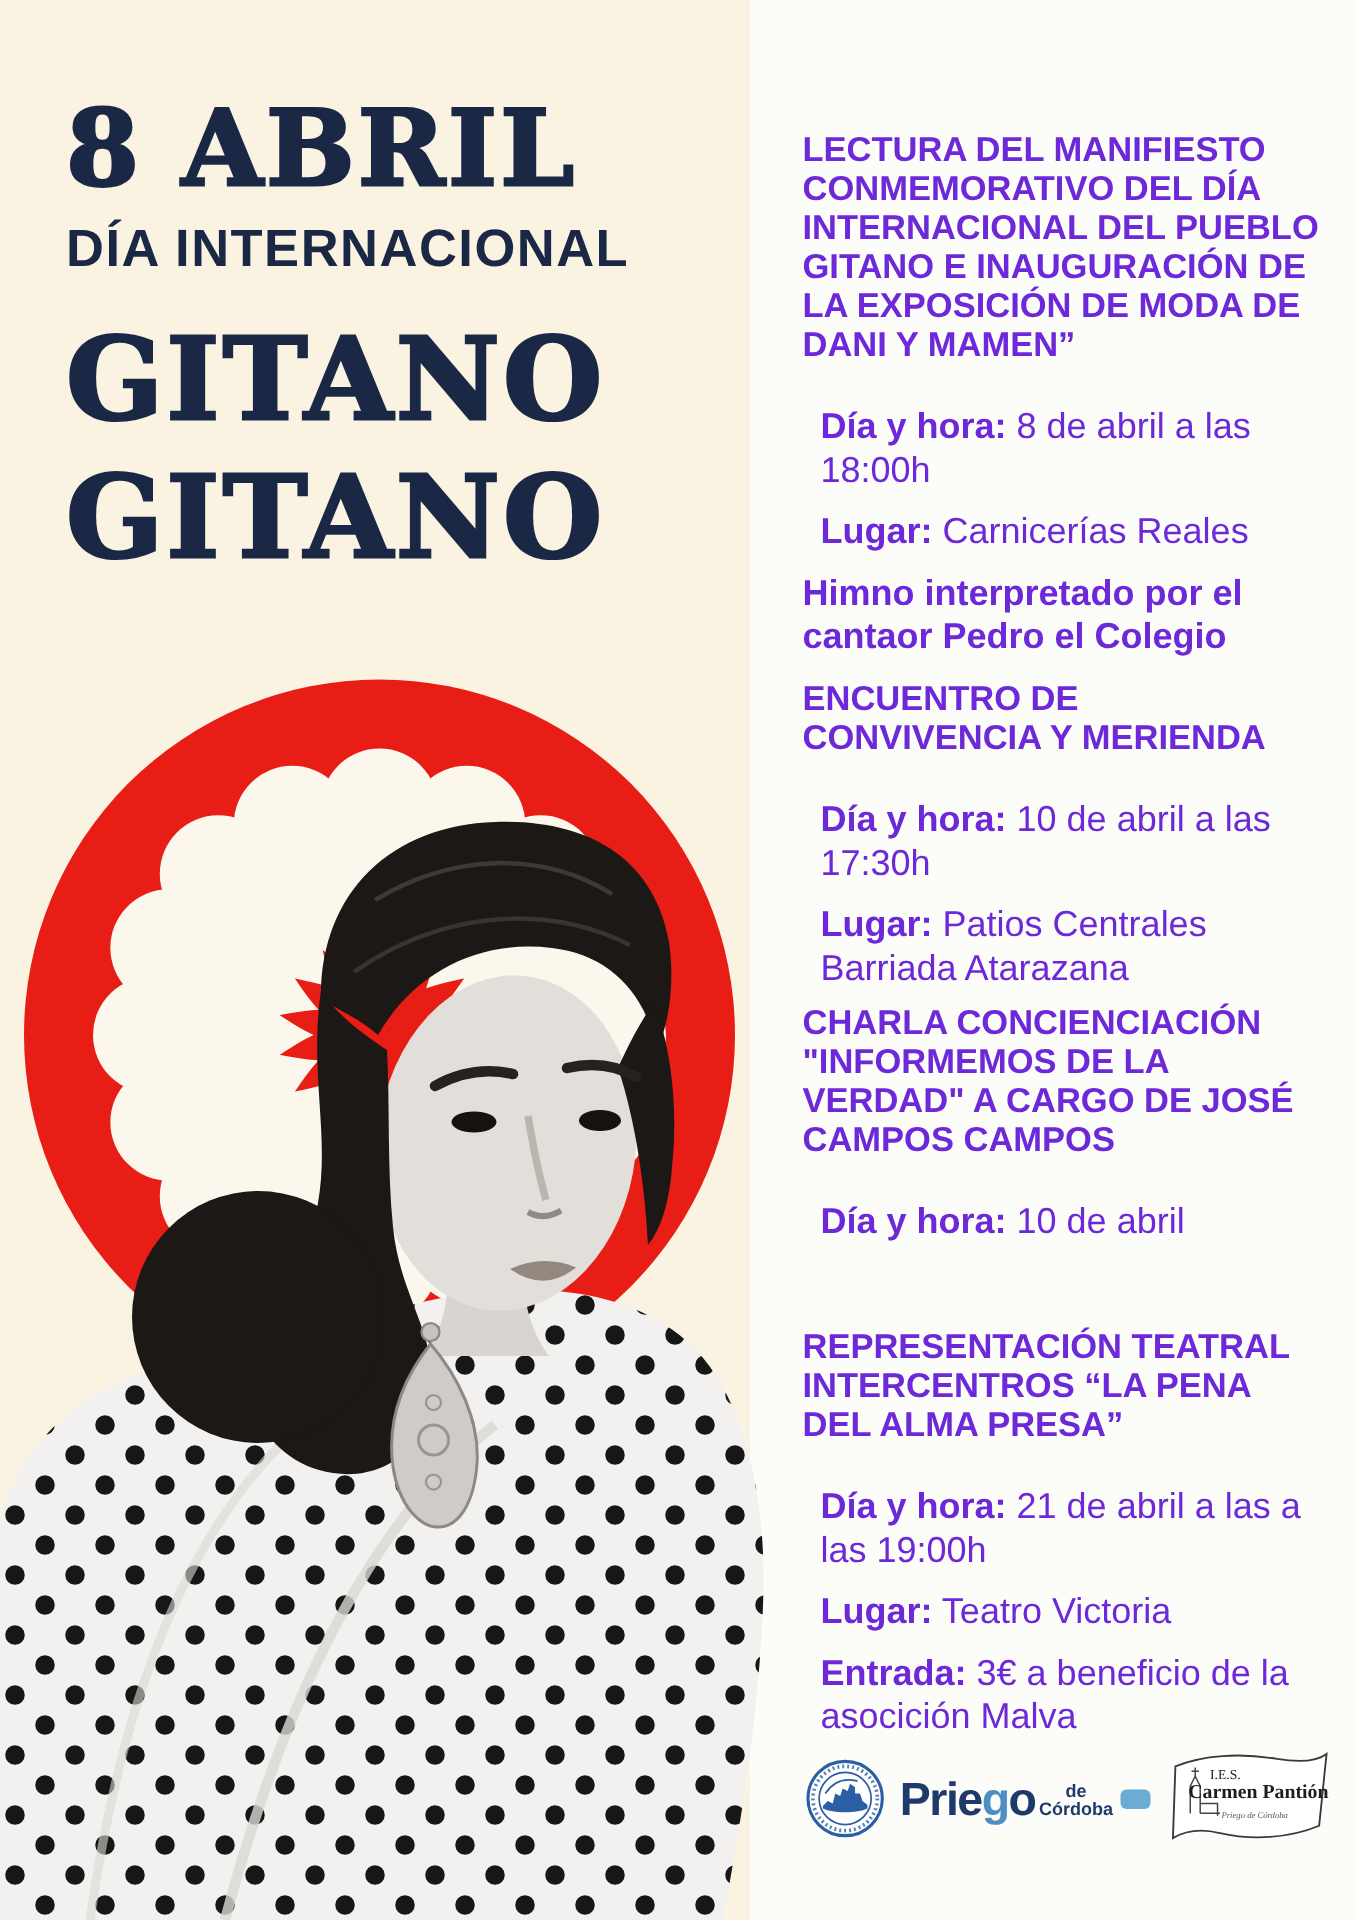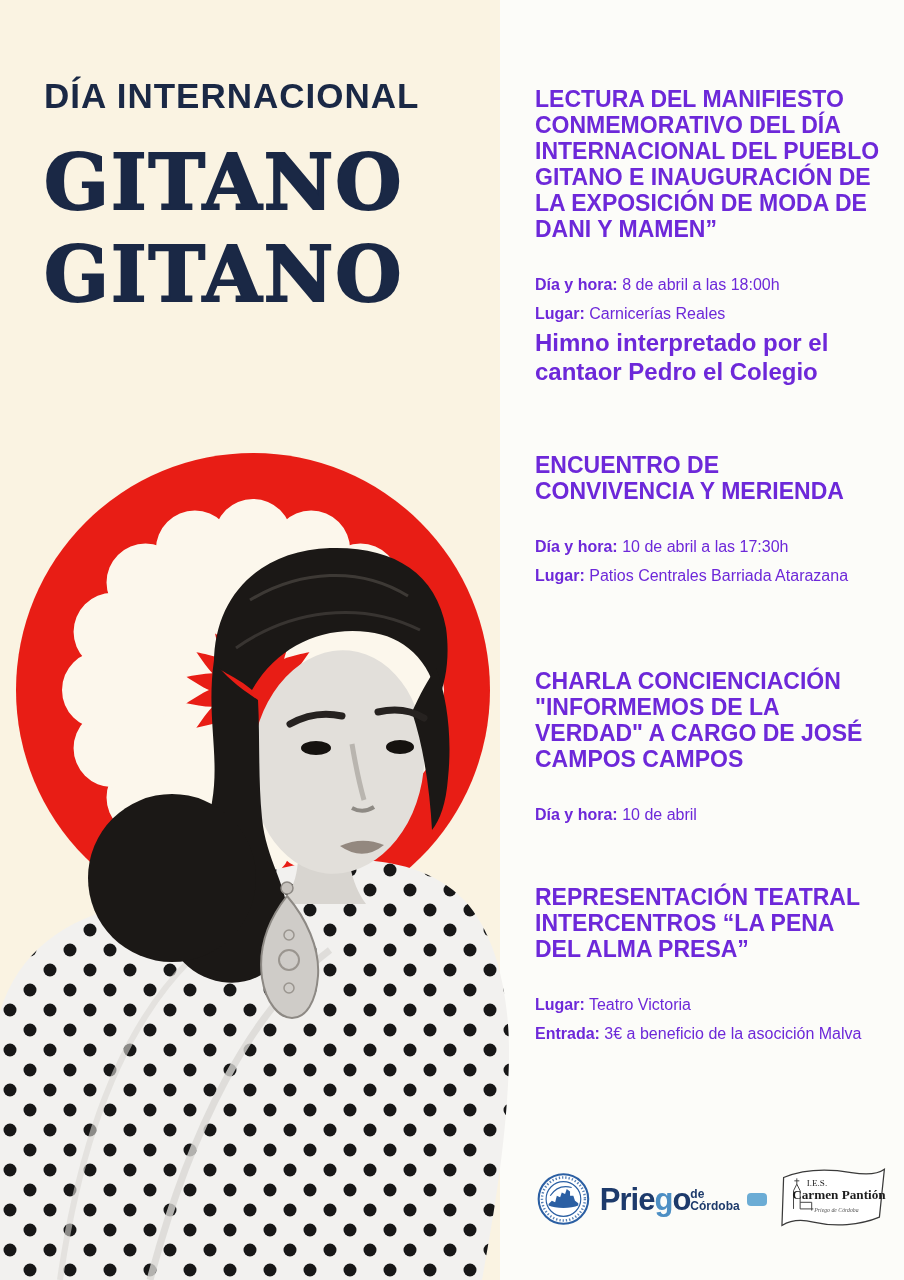--- a/index.html
+++ b/index.html
@@ -12,31 +12,31 @@
   .t-script{font-family:"DejaVu Serif",serif;font-weight:bold;line-height:1;
             letter-spacing:2px;-webkit-text-stroke:2px #1A2845;}
   .t1{font-size:70px;}
   .t-sans{font-family:"Liberation Sans",sans-serif;font-weight:700;font-size:35px;
           line-height:1;letter-spacing:1px;margin-top:14px;}
   .t3{font-size:76px;margin-top:32px;}
   .t4{font-size:76px;margin-top:16px;}
   
   .event{position:absolute;left:535px;width:348px;color:#6d28d9;}
   .ev-heading{font-size:23px;line-height:26px;font-weight:700;margin:0 0 28px 0;}
-  .ev-line{font-size:16px;line-height:29px;margin:0;font-weight:400;}
+  .ev-line{font-size:24px;line-height:29px;margin:12px;font-weight:400;}
   .lbl{font-weight:700;}
   .ev-note{font-size:24px;line-height:29px;margin:0;font-weight:700;}
   
   .logos{position:absolute;left:537px;top:1156px;width:352px;height:86px;
          display:flex;align-items:center;gap:10px;}
   .priego-wordmark{display:flex;flex-direction:row;line-height:1;}
   .priego-main{font-size:31px;font-weight:700;color:#1D3A6B;letter-spacing:-1px;}
   .priego-main .lt{color:#4D8FC4;}
   .priego-sub{font-size:12px;font-weight:700;color:#1D3A6B;display:flex;align-items:center;
-              gap:3px;margin-top:1px;}
+              gap:3px;margin-top:1px;text-align:center;}
   .blue-tab{display:inline-block;width:24px;height:13px;background:#5BA3D0;
             border-radius:4px;opacity:.9;}
 </style>
 </head>
 <body>
 
 <div class="poster">
 
   <div class="left-panel">
     <svg class="art" width="512" height="1280" viewBox="0 0 512 1280">
@@ -106,20 +106,21 @@
           <circle cx="287" cy="888" r="6" fill="#C7C3BE" stroke="#8D8984" stroke-width="1.5"></circle>
           <path d="M 287 896 C 268 920 258 948 262 978 C 266 1004 280 1018 292 1018 C 306 1018 316 1002 318 976 C 320 948 306 918 287 896 Z" fill="#CFCCC8" stroke="#8D8984" stroke-width="2"></path>
           <circle cx="289" cy="960" r="10" fill="none" stroke="#9A958F" stroke-width="2"></circle>
           <circle cx="289" cy="935" r="5" fill="none" stroke="#9A958F" stroke-width="1.5"></circle>
           <circle cx="289" cy="988" r="5" fill="none" stroke="#9A958F" stroke-width="1.5"></circle>
         </g>
       </g>
     </svg>
 
     <div class="title-block">
+      <div class="t-script t1">8 ABRIL</div>
       <div class="t-sans">DÍA INTERNACIONAL</div>
       <div class="t-script t3">GITANO</div>
       <div class="t-script t4">GITANO</div>
     </div>
   </div>
 
   <section class="event" style="top:86px">
     <h3 class="ev-heading">LECTURA DEL MANIFIESTO CONMEMORATIVO DEL DÍA INTERNACIONAL DEL PUEBLO GITANO E INAUGURACIÓN DE LA EXPOSICIÓN DE MODA DE DANI Y MAMEN”</h3>
     <p class="ev-line"><span class="lbl">Día y hora:</span> <span>8 de abril a las 18:00h</span></p>
     <p class="ev-line"><span class="lbl">Lugar:</span> <span>Carnicerías Reales</span></p>
@@ -132,20 +133,21 @@
     <p class="ev-line"><span class="lbl">Lugar:</span> <span>Patios Centrales Barriada Atarazana</span></p>
   </section>
 
   <section class="event" style="top:668px">
     <h3 class="ev-heading">CHARLA CONCIENCIACIÓN "INFORMEMOS DE LA VERDAD" A CARGO DE JOSÉ CAMPOS CAMPOS</h3>
     <p class="ev-line"><span class="lbl">Día y hora:</span> <span>10 de abril</span></p>
   </section>
 
   <section class="event" style="top:884px">
     <h3 class="ev-heading">REPRESENTACIÓN TEATRAL INTERCENTROS “LA PENA DEL ALMA PRESA”</h3>
+    <p class="ev-line"><span class="lbl">Día y hora:</span> <span>21 de abril a las a las 19:00h</span></p>
     <p class="ev-line"><span class="lbl">Lugar:</span> <span>Teatro Victoria</span></p>
     <p class="ev-line"><span class="lbl">Entrada:</span> <span>3€ a beneficio de la asocición Malva</span></p>
   </section>
 
   <div class="logos">
 
     <svg width="64" height="64" viewBox="0 0 64 64">
       <circle cx="32" cy="32" r="30" fill="#FFFFFF" stroke="#2B5FA3" stroke-width="2.5"></circle>
       <circle cx="32" cy="32" r="26" fill="none" stroke="#2B5FA3" stroke-width="3" stroke-dasharray="1.6 2.4" opacity="0.8"></circle>
       <circle cx="32" cy="32" r="21" fill="none" stroke="#2B5FA3" stroke-width="1.4"></circle>

